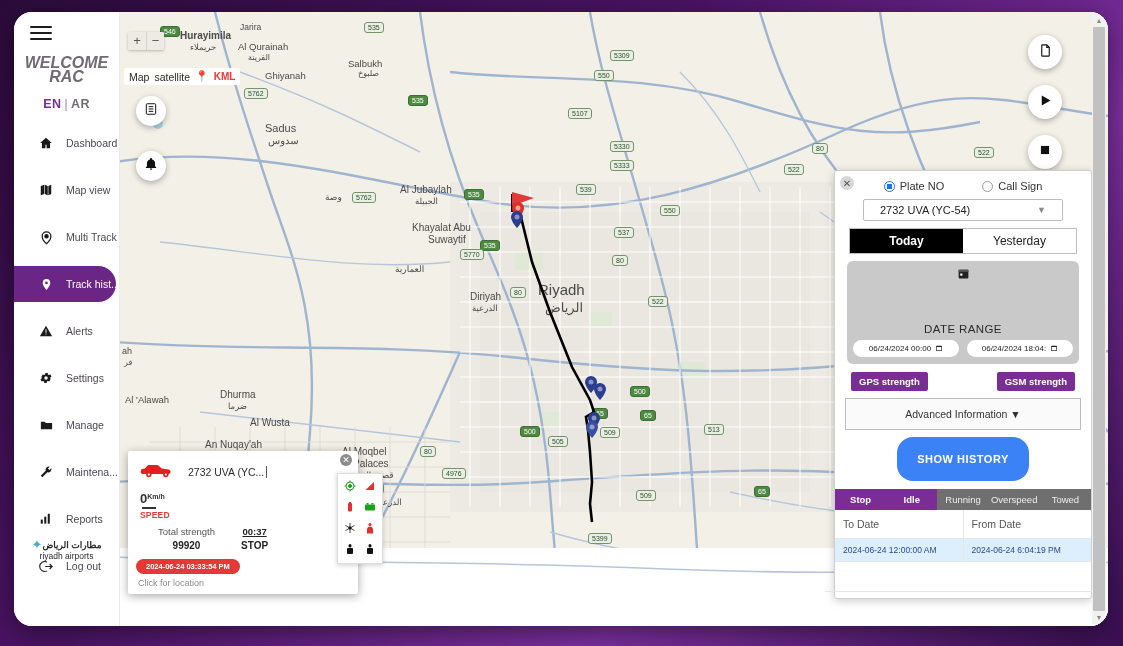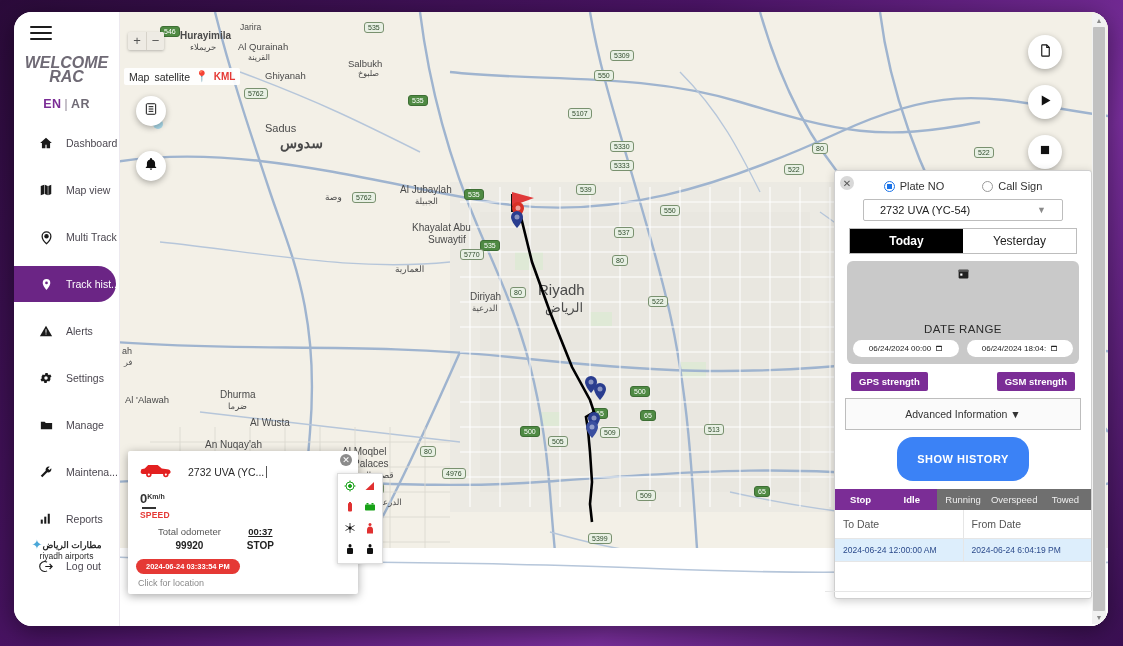--- a/index.html
+++ b/index.html
@@ -424,21 +424,21 @@
     <div id="maplabels">
           <div class="maplbl" style="left: 60px; top: 18px; font-size: 10px; font-weight: bold;">Hurayimila</div>
           <div class="maplbl" style="left: 70px; top: 30px; font-size: 8.5px; font-weight: normal;">حريملاء</div>
           <div class="maplbl" style="left: 118px; top: 29px; font-size: 9.5px; font-weight: normal;">Al Qurainah</div>
           <div class="maplbl" style="left: 128px; top: 41px; font-size: 8px; font-weight: normal;">القرينة</div>
           <div class="maplbl" style="left: 228px; top: 46px; font-size: 9.5px; font-weight: normal;">Salbukh</div>
           <div class="maplbl" style="left: 238px; top: 57px; font-size: 8px; font-weight: normal;">صلبوخ</div>
           <div class="maplbl" style="left: 145px; top: 58px; font-size: 9.5px; font-weight: normal;">Ghiyanah</div>
           <div class="maplbl" style="left: 120px; top: 10px; font-size: 8.5px; font-weight: normal;">Jarira</div>
           <div class="maplbl" style="left: 145px; top: 110px; font-size: 11px; font-weight: normal;">Sadus</div>
-          <div class="maplbl" style="left: 148px; top: 123px; font-size: 14px; font-weight: bold; margin-left: 12px;">سدوس</div>
+          <div class="maplbl" style="left: 148px; top: 123px; font-size: 10px; font-weight: normal;">سدوس</div>
           <div class="maplbl" style="left: 205px; top: 180px; font-size: 9px; font-weight: normal;">وصة</div>
           <div class="maplbl" style="left: 280px; top: 172px; font-size: 10px; font-weight: normal;">Al Jubaylah</div>
           <div class="maplbl" style="left: 295px; top: 184px; font-size: 8.5px; font-weight: normal;">الجبيلة</div>
           <div class="maplbl" style="left: 292px; top: 210px; font-size: 10px; font-weight: normal;">Khayalat Abu</div>
           <div class="maplbl" style="left: 308px; top: 222px; font-size: 10px; font-weight: normal;">Suwaytif</div>
           <div class="maplbl" style="left: 275px; top: 252px; font-size: 9px; font-weight: normal;">العمارية</div>
           <div class="maplbl" style="left: 350px; top: 279px; font-size: 10px; font-weight: normal;">Diriyah</div>
           <div class="maplbl" style="left: 352px; top: 291px; font-size: 8.5px; font-weight: normal;">الدرعية</div>
           <div class="maplbl" style="left: 418px; top: 269px; font-size: 15px; font-weight: normal;">Riyadh</div>
           <div class="maplbl" style="left: 425px; top: 288px; font-size: 13px; font-weight: normal;">الرياض</div>
@@ -604,21 +604,21 @@
         </span>
         <span class="vtitle">2732 UVA (YC...</span>
       </div>
       <div class="vspeed">
         <span class="num">0</span><span class="unit">Km/h</span>
         <div class="bar"></div>
         <div class="lbl">SPEED</div>
       </div>
       <div class="vstats">
         <div class="col">
-          <div class="k">Total odometer</div>
+          <div class="k">Total strength</div>
           <div class="v">99920</div>
         </div>
         <div class="col">
           <div class="k u">00:37</div>
           <div class="v">STOP</div>
         </div>
       </div>
       <div class="vts">2024-06-24 03:33:54 PM</div>
       <div class="vloc">Click for location</div>
 

